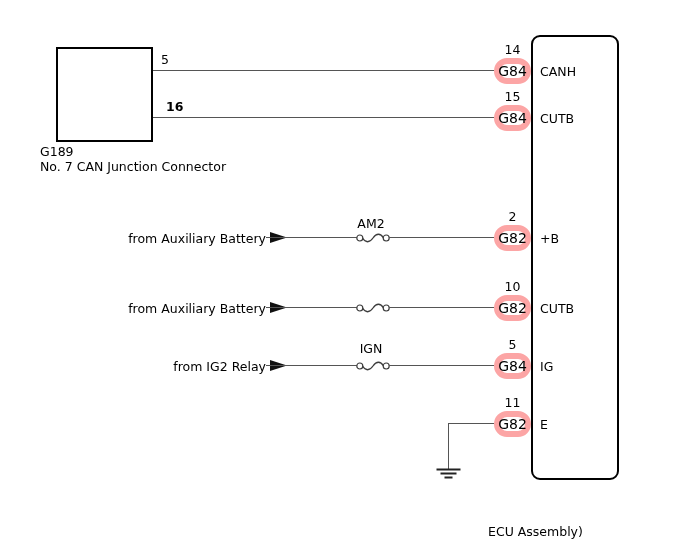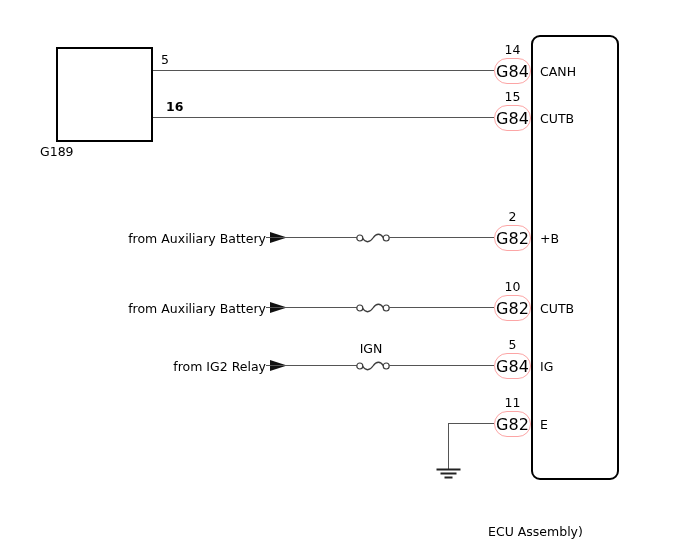--- a/index.html
+++ b/index.html
@@ -34,27 +34,27 @@
     box-sizing: border-box;
     border: 2px solid #000000;
     background: #ffffff;
   }
   .ecu-box { border-radius: 9px; }
   .pin-oval {
     position: absolute;
     box-sizing: border-box;
     width: 37px;
     height: 26px;
-    border: 1px solid #fca5a5;
+    border: 6px solid #fca5a5;
     border-radius: 13px;
     background: #ffffff;
     display: flex;
     align-items: center;
     justify-content: center;
-    font-size: 16px;
+    font-size: 14px;
     z-index: 3;
   }
   .pin-num {
     position: absolute;
     width: 37px;
     text-align: center;
   }
   .src-label {
     position: absolute;
     width: 170px;
@@ -67,36 +67,38 @@
   }
   svg { position: absolute; display: block; }
 </style>
 </head>
 <body>
 
 <div id="canvas">
 
   <div class="box" style="left:56px; top:47px; width:97px; height:95px;"></div>
   <div class="abs" style="left:40px; top:144px;">G189</div>
+  <div class="abs" style="left:40px; top:159px;">No. 7 CAN Junction Connector</div>
   <div class="abs" style="left:161px; top:52px;">5</div>
   <div class="abs" style="left:166px; top:99px;font-weight:bold;">16</div>
 
   <div class="wire" style="left:153px; top:70px;  width:341px;"></div>
   <div class="wire" style="left:153px; top:117px; width:341px;"></div>
 
   <div class="src-label" style="left:96px; top:231px;">from Auxiliary Battery</div>
   <svg style="left:270px; top:232px;" width="17" height="11" viewBox="0 0 17 11">
     <polygon points="0,0 17,5.5 0,11" fill="#111111"></polygon>
   </svg>
   <div class="wire" style="left:266px; top:237px; width:91px;"></div>
   <svg style="left:355px; top:230px;" width="36" height="16" viewBox="0 0 36 16">
     <path d="M7.5 8 C10.5 13, 14.5 13, 18 8 C21.5 3, 25.5 3, 28.5 8" stroke="#3c3c3c" stroke-width="1.3" fill="none"></path>
     <circle cx="4.8" cy="8" r="3" fill="#ffffff" stroke="#3c3c3c" stroke-width="1.2"></circle>
     <circle cx="31.2" cy="8" r="3" fill="#ffffff" stroke="#3c3c3c" stroke-width="1.2"></circle>
   </svg>
+  <div class="fuse-label" style="left:301px; top:216px;">AM2</div>
   <div class="wire" style="left:389px; top:237px; width:105px;"></div>
 
   <div class="src-label" style="left:96px; top:301px;">from Auxiliary Battery</div>
   <svg style="left:270px; top:302px;" width="17" height="11" viewBox="0 0 17 11">
     <polygon points="0,0 17,5.5 0,11" fill="#111111"></polygon>
   </svg>
   <div class="wire" style="left:266px; top:307px; width:91px;"></div>
   <svg style="left:355px; top:300px;" width="36" height="16" viewBox="0 0 36 16">
     <path d="M7.5 8 C10.5 13, 14.5 13, 18 8 C21.5 3, 25.5 3, 28.5 8" stroke="#3c3c3c" stroke-width="1.3" fill="none"></path>
     <circle cx="4.8" cy="8" r="3" fill="#ffffff" stroke="#3c3c3c" stroke-width="1.2"></circle>

